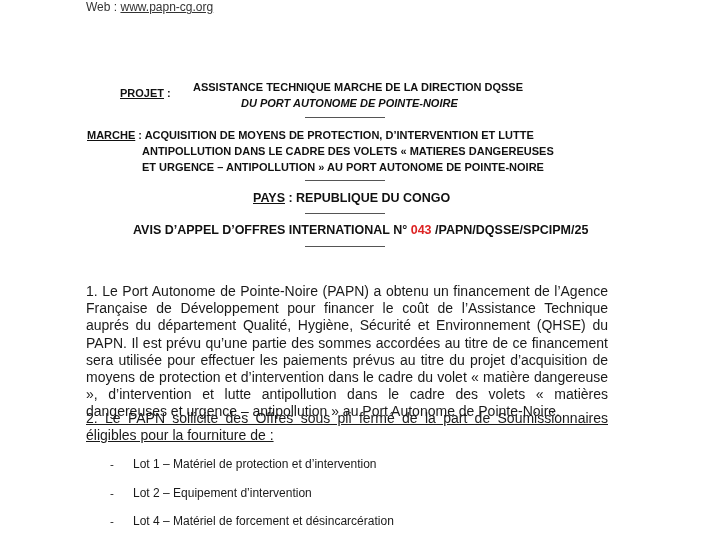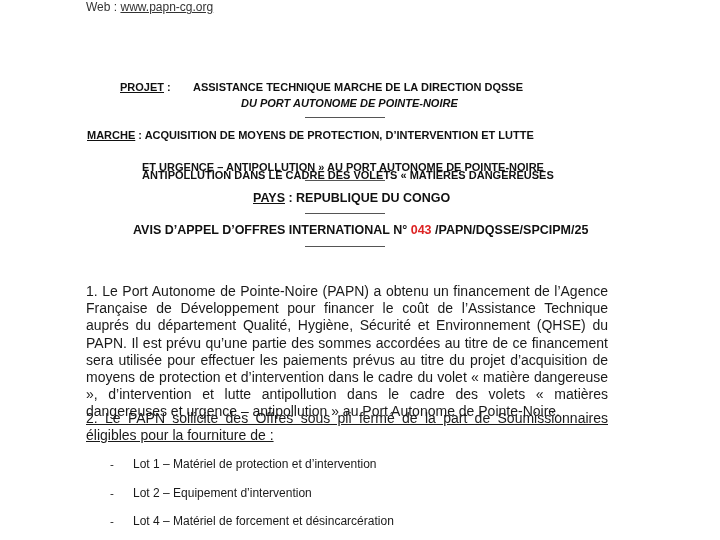--- a/index.html
+++ b/index.html
@@ -23,31 +23,31 @@
     .lot { position: absolute; font-size: 12px; color: #1a1a1a; white-space: nowrap; }
     .dash { position: absolute; left: 110px; font-size: 11.6px; color: #1a1a1a; }
   </style>
 </head>
 <body>
 
 <div class="abs web">
   <span>Web : </span><a>www.papn-cg.org</a>
 </div>
 
-<div class="abs hdr" style="left:120px; top:81px;">
+<div class="abs hdr" style="left:120px; top:87px;">
   <span class="u">PROJET</span><span> :</span>
 </div>
 <div class="abs hdr" style="left:193px; top:81px;">ASSISTANCE TECHNIQUE MARCHE DE LA DIRECTION DQSSE</div>
 <div class="abs hdr" style="left:241px; top:97px;font-style:italic;">DU PORT AUTONOME DE POINTE-NOIRE</div>
 <div class="rule" style="top:117px;"></div>
 
 <div class="abs hdr" style="left:87px; top:129px;">
   <span class="u">MARCHE</span><span> : </span><span>ACQUISITION DE MOYENS DE PROTECTION, D’INTERVENTION ET LUTTE</span>
 </div>
-<div class="abs hdr" style="left:142px; top:145px;margin-top:24px;">ANTIPOLLUTION DANS LE CADRE DES VOLETS « MATIERES DANGEREUSES</div>
+<div class="abs hdr" style="left:142px; top:145px;">ANTIPOLLUTION DANS LE CADRE DES VOLETS « MATIERES DANGEREUSES</div>
 <div class="abs hdr" style="left:142px; top:161px;">ET URGENCE – ANTIPOLLUTION » AU PORT AUTONOME DE POINTE-NOIRE</div>
 <div class="rule" style="top:180px;"></div>
 
 <div class="abs hdr" style="left:253px; top:191px; font-size:12.5px;">
   <span class="u">PAYS</span><span> : REPUBLIQUE DU CONGO</span>
 </div>
 <div class="rule" style="top:213px;"></div>
 
 <div class="abs hdr" style="left:133px; top:223px; font-size:12.5px;">
   <span>AVIS D’APPEL D’OFFRES INTERNATIONAL N° </span><span class="red">043 </span><span>/PAPN/DQSSE/SPCIPM/25</span>

